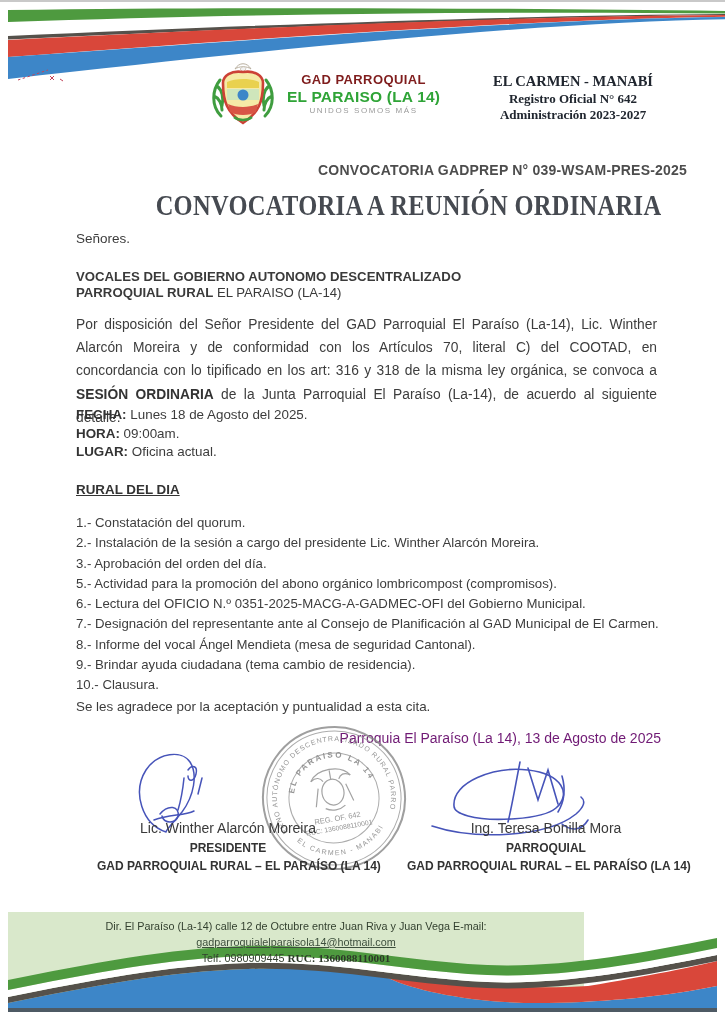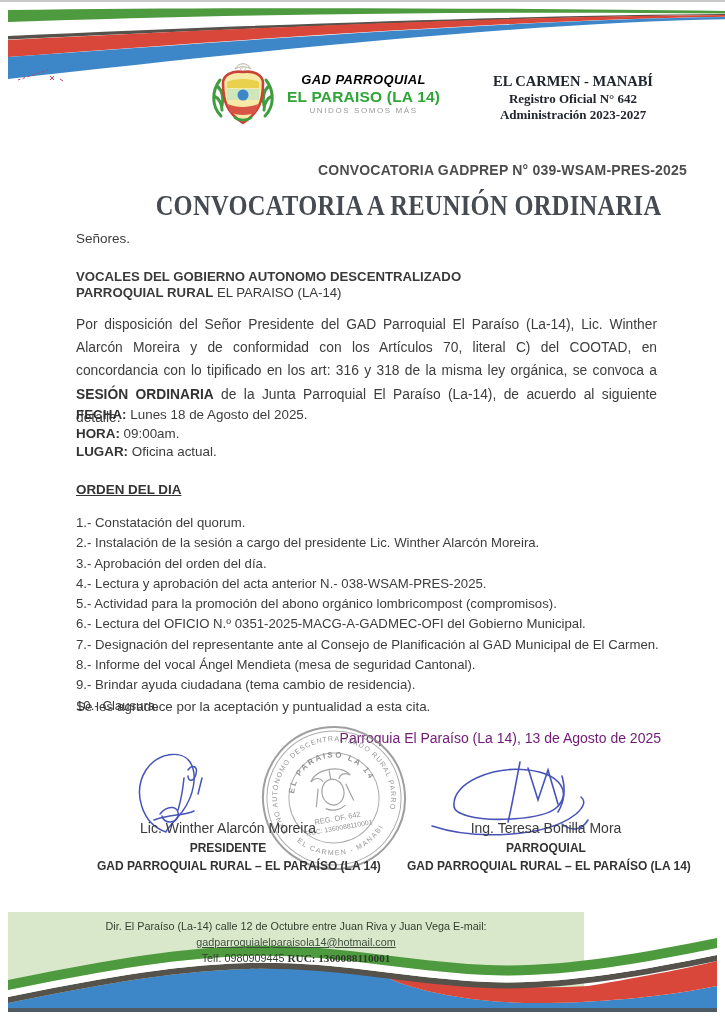--- a/index.html
+++ b/index.html
@@ -6,21 +6,21 @@
   .page{
     position:relative;width:725px;height:1024px;background:#ffffff;overflow:hidden;
     font-family:"Liberation Sans", sans-serif;color:#3c3c3c;
     border-top:2px solid #c9c9c9;box-sizing:border-box;
   }
   
   .top-waves{position:absolute;top:0;left:0;}
   
   .logo-wrap{position:absolute;left:208px;top:58px;display:flex;gap:9px;}
   .logo-text{padding-top:13px;line-height:1.12;text-align:center;}
-  .logo-org{font-size:13px;font-weight:bold;color:#000000;letter-spacing:.4px;font-style:italic;}
+  .logo-org{font-size:13px;font-weight:bold;color:#7f1d1d;letter-spacing:.4px;}
   .logo-name{font-size:15.5px;font-weight:bold;color:#2fa437;letter-spacing:.2px;}
   .logo-motto{font-size:8px;color:#9a9a9a;letter-spacing:1.6px;margin-top:2px;}
   .hdr-right{position:absolute;left:478px;top:70px;width:190px;text-align:center;
     font-family:"Liberation Serif", serif;font-weight:bold;color:#20262f;line-height:1.28;}
   .hdr-right .l1{font-size:14.5px;}
   .hdr-right .l2,.hdr-right .l3{font-size:13px;}
   .pen-mark{position:absolute;left:14px;top:62px;}
   
   .ref-line{position:absolute;left:318px;top:160px;font-size:14px;font-weight:bold;color:#4d4d4d;letter-spacing:.2px;}
   .doc-title{position:absolute;left:0;top:186px;width:725px;text-align:center;padding-left:92px;box-sizing:border-box;}
@@ -119,31 +119,30 @@
 
   <div class="details">
 
       <div><b>FECHA:</b><span> Lunes 18 de Agosto del 2025.</span></div>
 
       <div><b>HORA:</b><span> 09:00am.</span></div>
 
       <div><b>LUGAR:</b><span> Oficina actual.</span></div>
     </div>
 
-  <div class="agenda-h">ORDEN DEL DIA</div>
+  <div class="agenda-h">RURAL DEL DIA</div>
 
   <div class="agenda">
 
       <div>1.- Constatación del quorum.</div>
 
       <div>2.- Instalación de la sesión a cargo del presidente Lic. Winther Alarcón Moreira.</div>
 
       <div>3.- Aprobación del orden del día.</div>
 
-      <div>4.- Lectura y aprobación del acta anterior N.- 038-WSAM-PRES-2025.</div>
 
       <div>5.- Actividad para la promoción del abono orgánico lombricompost (compromisos).</div>
 
       <div>6.- Lectura del OFICIO N.º 0351-2025-MACG-A-GADMEC-OFI del Gobierno Municipal.</div>
 
       <div>7.- Designación del representante ante al Consejo de Planificación al GAD Municipal de El Carmen.</div>
 
       <div>8.- Informe del vocal Ángel Mendieta (mesa de seguridad Cantonal).</div>
 
       <div>9.- Brindar ayuda ciudadana (tema cambio de residencia).</div>

